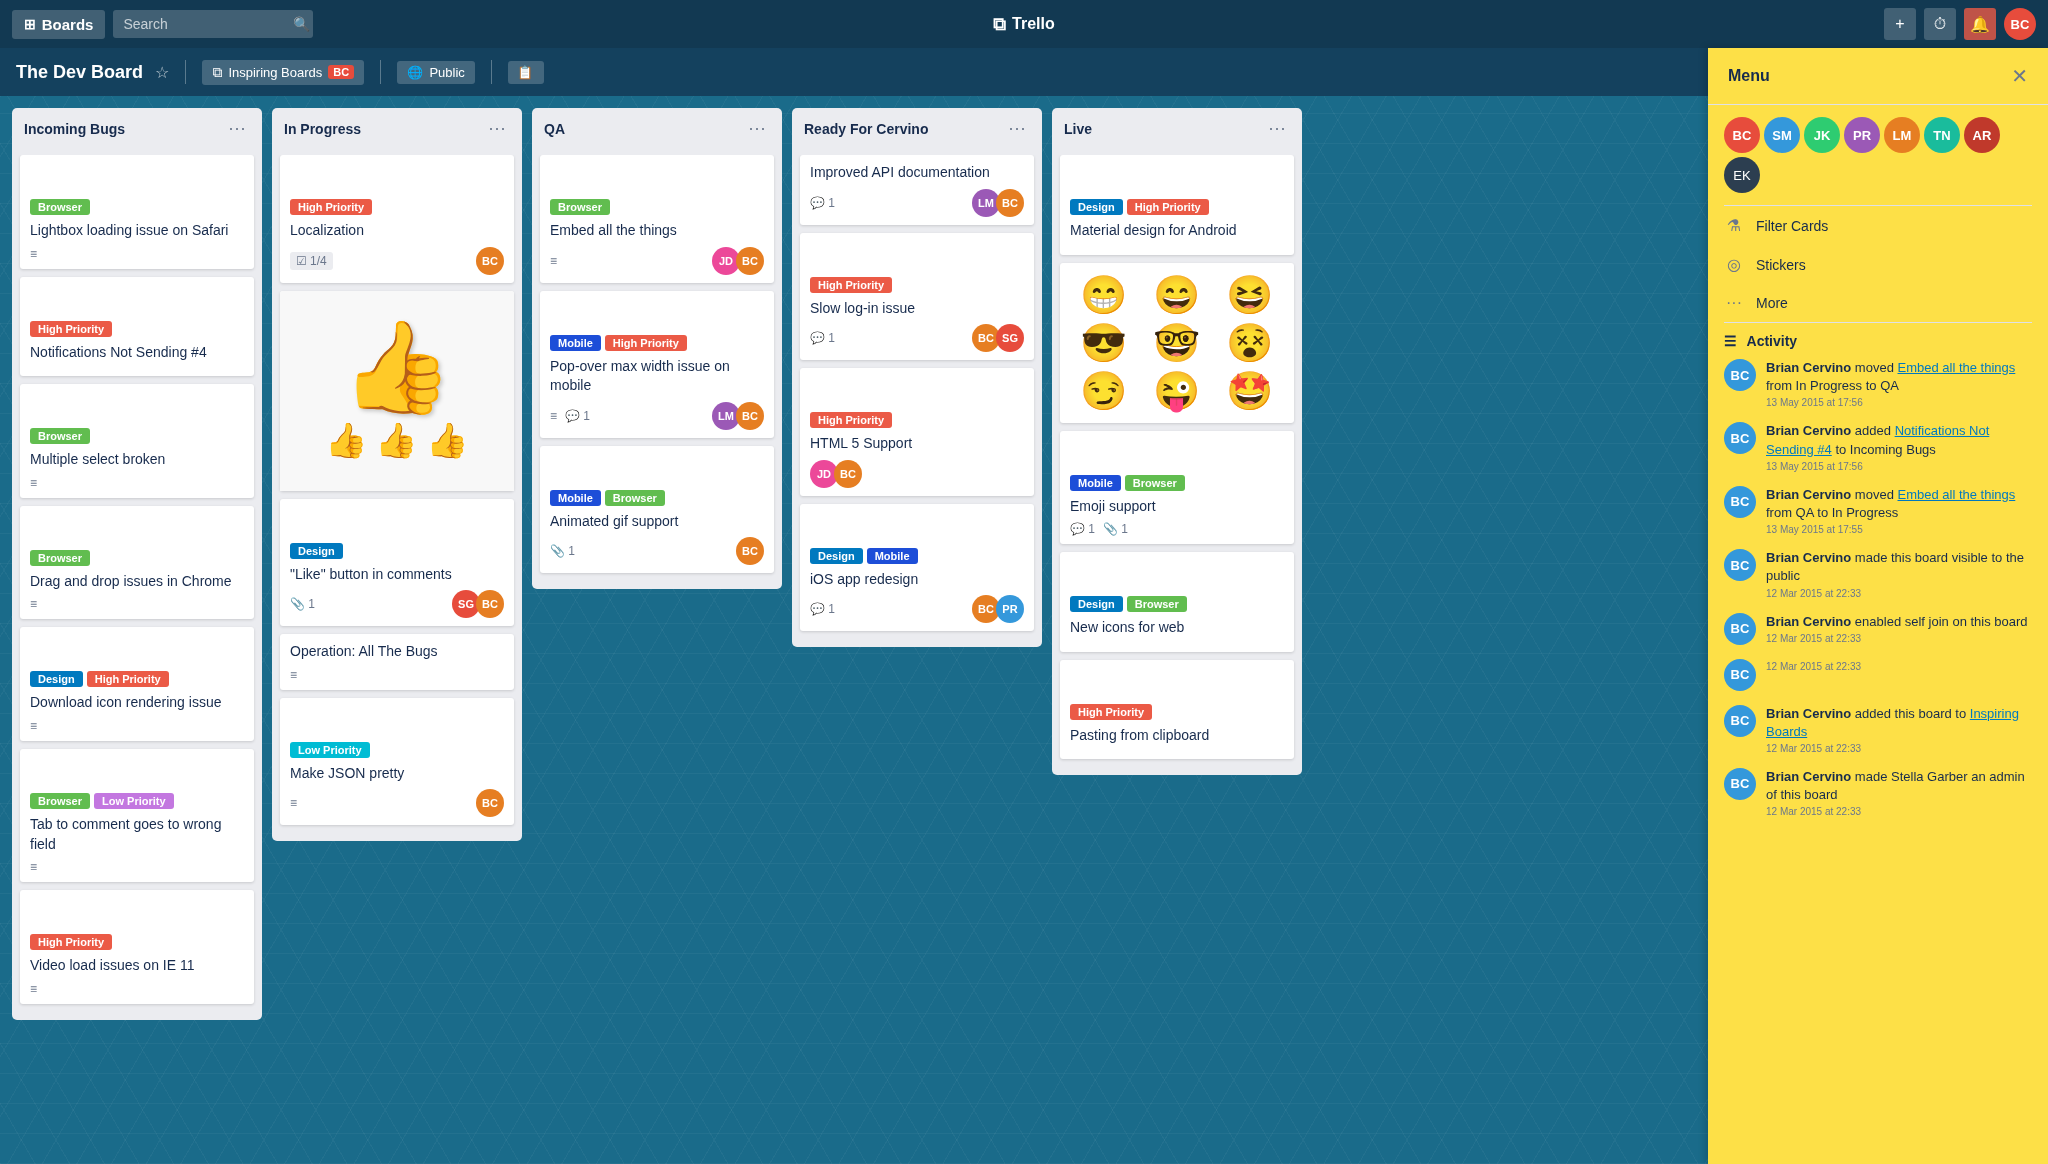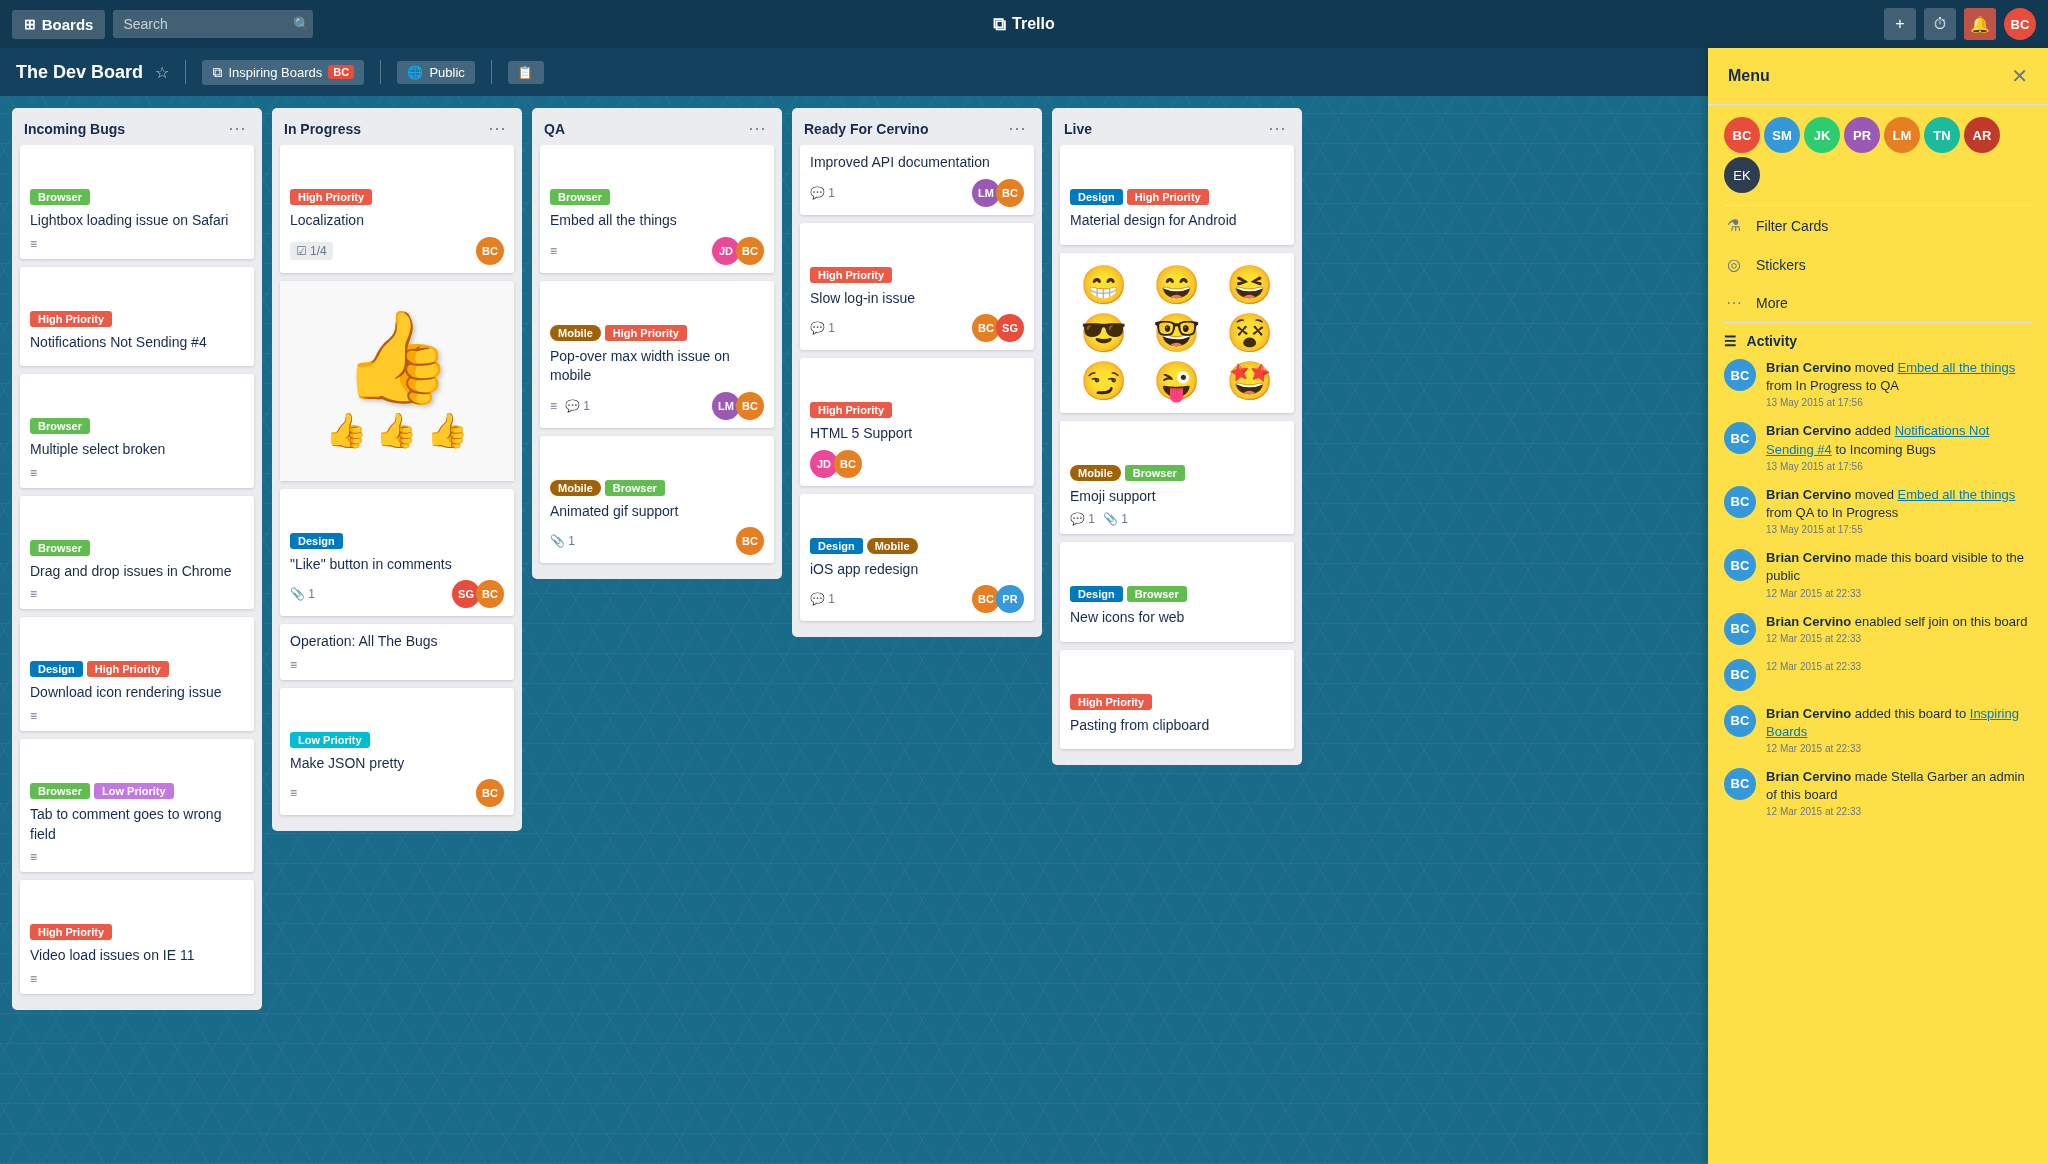--- a/index.html
+++ b/index.html
@@ -63,39 +63,39 @@
     }
 
     
     .list {
       background: #ebecf0; border-radius: 5px; width: 250px; min-width: 250px;
       max-height: calc(1164px - 120px); display: flex; flex-direction: column;
       position: relative; z-index: 1;
     }
     .list-header {
       display: flex; align-items: center; justify-content: space-between;
-      padding: 10px 12px 6px; font-weight: 700; font-size: 14px; color: #172b4d;
+      padding: 10px 12px 16px; font-weight: 700; font-size: 14px; color: #172b4d;
     }
     .list-menu-btn { background: none; border: none; cursor: pointer; color: #6b778c; font-size: 18px; padding: 0 4px; }
     .list-cards { padding: 0 8px 8px; overflow-y: auto; flex: 1; }
 
     
     .card {
       background: #fff; border-radius: 3px; padding: 8px 10px;
       margin-bottom: 8px; cursor: pointer; box-shadow: 0 1px 3px rgba(0,0,0,0.15);
       position: relative;
     }
     .card-labels { display: flex; flex-wrap: wrap; gap: 4px; margin-bottom: 6px; margin-top: 36px; }
     .label {
       padding: 2px 8px; border-radius: 3px; font-size: 11px; font-weight: 700; color: #fff;
     }
     .label-browser { background: #61bd4f; }
     .label-high-priority { background: #eb5a46; }
     .label-design { background: #0079bf; }
-    .label-mobile { background: #a16207; border-radius: 8px; }
+    .label-mobile { background: #1d4ed8; }
     .label-low-priority { background: #c377e0; }
 
     .card-title { font-size: 14px; color: #172b4d; line-height: 1.4; margin-bottom: 6px; }
     .card-meta { display: flex; align-items: center; justify-content: space-between; margin-top: 4px; }
     .card-meta-left { display: flex; align-items: center; gap: 8px; }
     .card-badge { display: flex; align-items: center; gap: 3px; font-size: 12px; color: #6b778c; }
     .card-avatars { display: flex; gap: -4px; }
     .card-avatar { width: 28px; height: 28px; border-radius: 50%; overflow: hidden; display: flex; align-items: center; justify-content: center; font-size: 11px; font-weight: bold; color: #fff; margin-left: -4px; }
     .card-avatar:first-child { margin-left: 0; }
 

